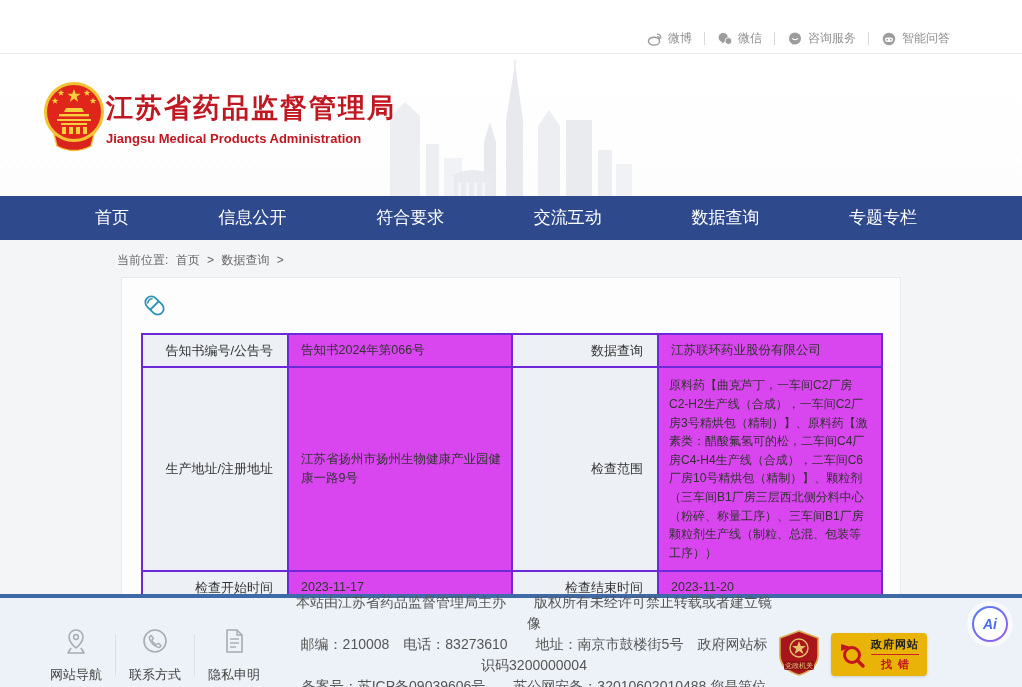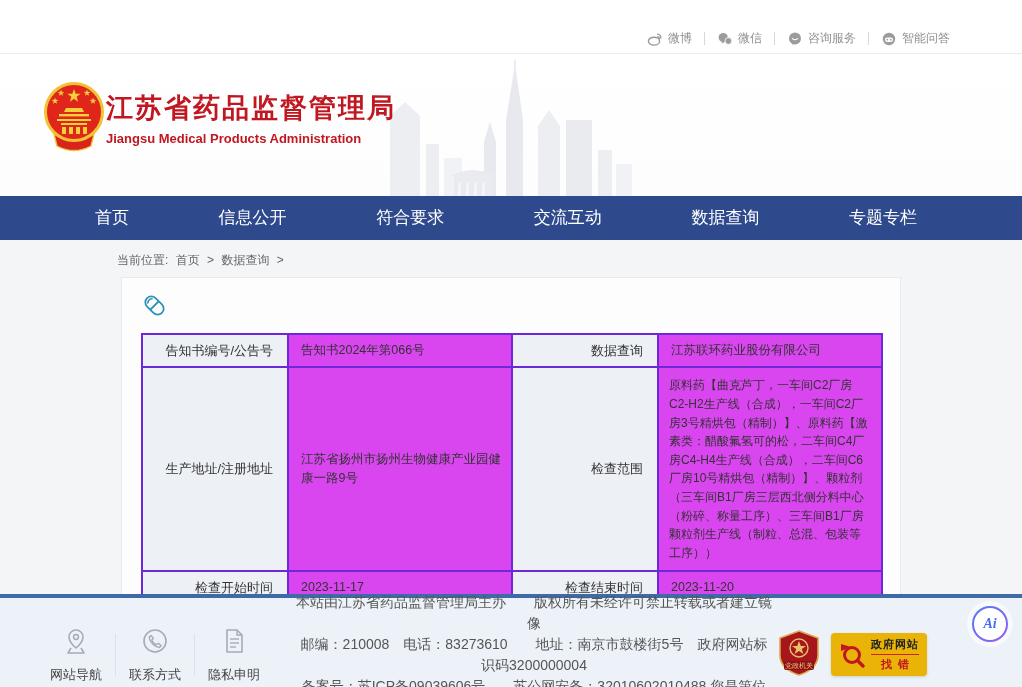--- a/index.html
+++ b/index.html
@@ -47,21 +47,21 @@
   .fnav-item .flabel { display:block; font-size:13px; color:#444; margin-top:6px; white-space:nowrap; }
   .fdiv { width:1px; height:42px; background:#dde1e6; margin:0 8px; }
   .fcenter { flex:1; text-align:center; font-size:14px; color:#555; line-height:21px; padding:0 4px 0 30px; }
   .fbadges { display:flex; align-items:center; gap:10px; margin-right:95px; }
   .finderr { background:#eab308; border-radius:4px; box-shadow:0 1px 3px rgba(0,0,0,.15); display:flex; align-items:center; padding:4px 8px; gap:6px; cursor:pointer; }
   .finderr .col { display:flex; flex-direction:column; align-items:center; }
   .finderr .t1 { font-size:11px; font-weight:bold; color:#222; letter-spacing:1px; }
   .finderr .rule { width:100%; height:1px; background:#c22; margin:2px 0; }
   .finderr .t2 { font-size:11px; font-weight:bold; color:#c01721; letter-spacing:6px; text-indent:6px; }
   .ai-btn { position:absolute; right:14px; top:8px; width:36px; height:36px; border-radius:50%; padding:2px;
-            background:linear-gradient(135deg,#4f7df0,#9b5cf0); box-shadow:0 0 0 5px #f7f9fc; cursor:pointer;font-family:Liberation Serif, serif; }
+            background:linear-gradient(135deg,#4f7df0,#9b5cf0); box-shadow:0 0 0 5px #f7f9fc; cursor:pointer; }
   .ai-inner { width:32px; height:32px; border-radius:50%; background:#fff; display:flex; align-items:center; justify-content:center;
               font-size:14px; font-weight:bold; color:#4a6cf0; font-style:italic; }
 </style>
 </head>
 <body>
 
 <div class="page">
 
   <div class="topbar">
     <a class="toplink">

